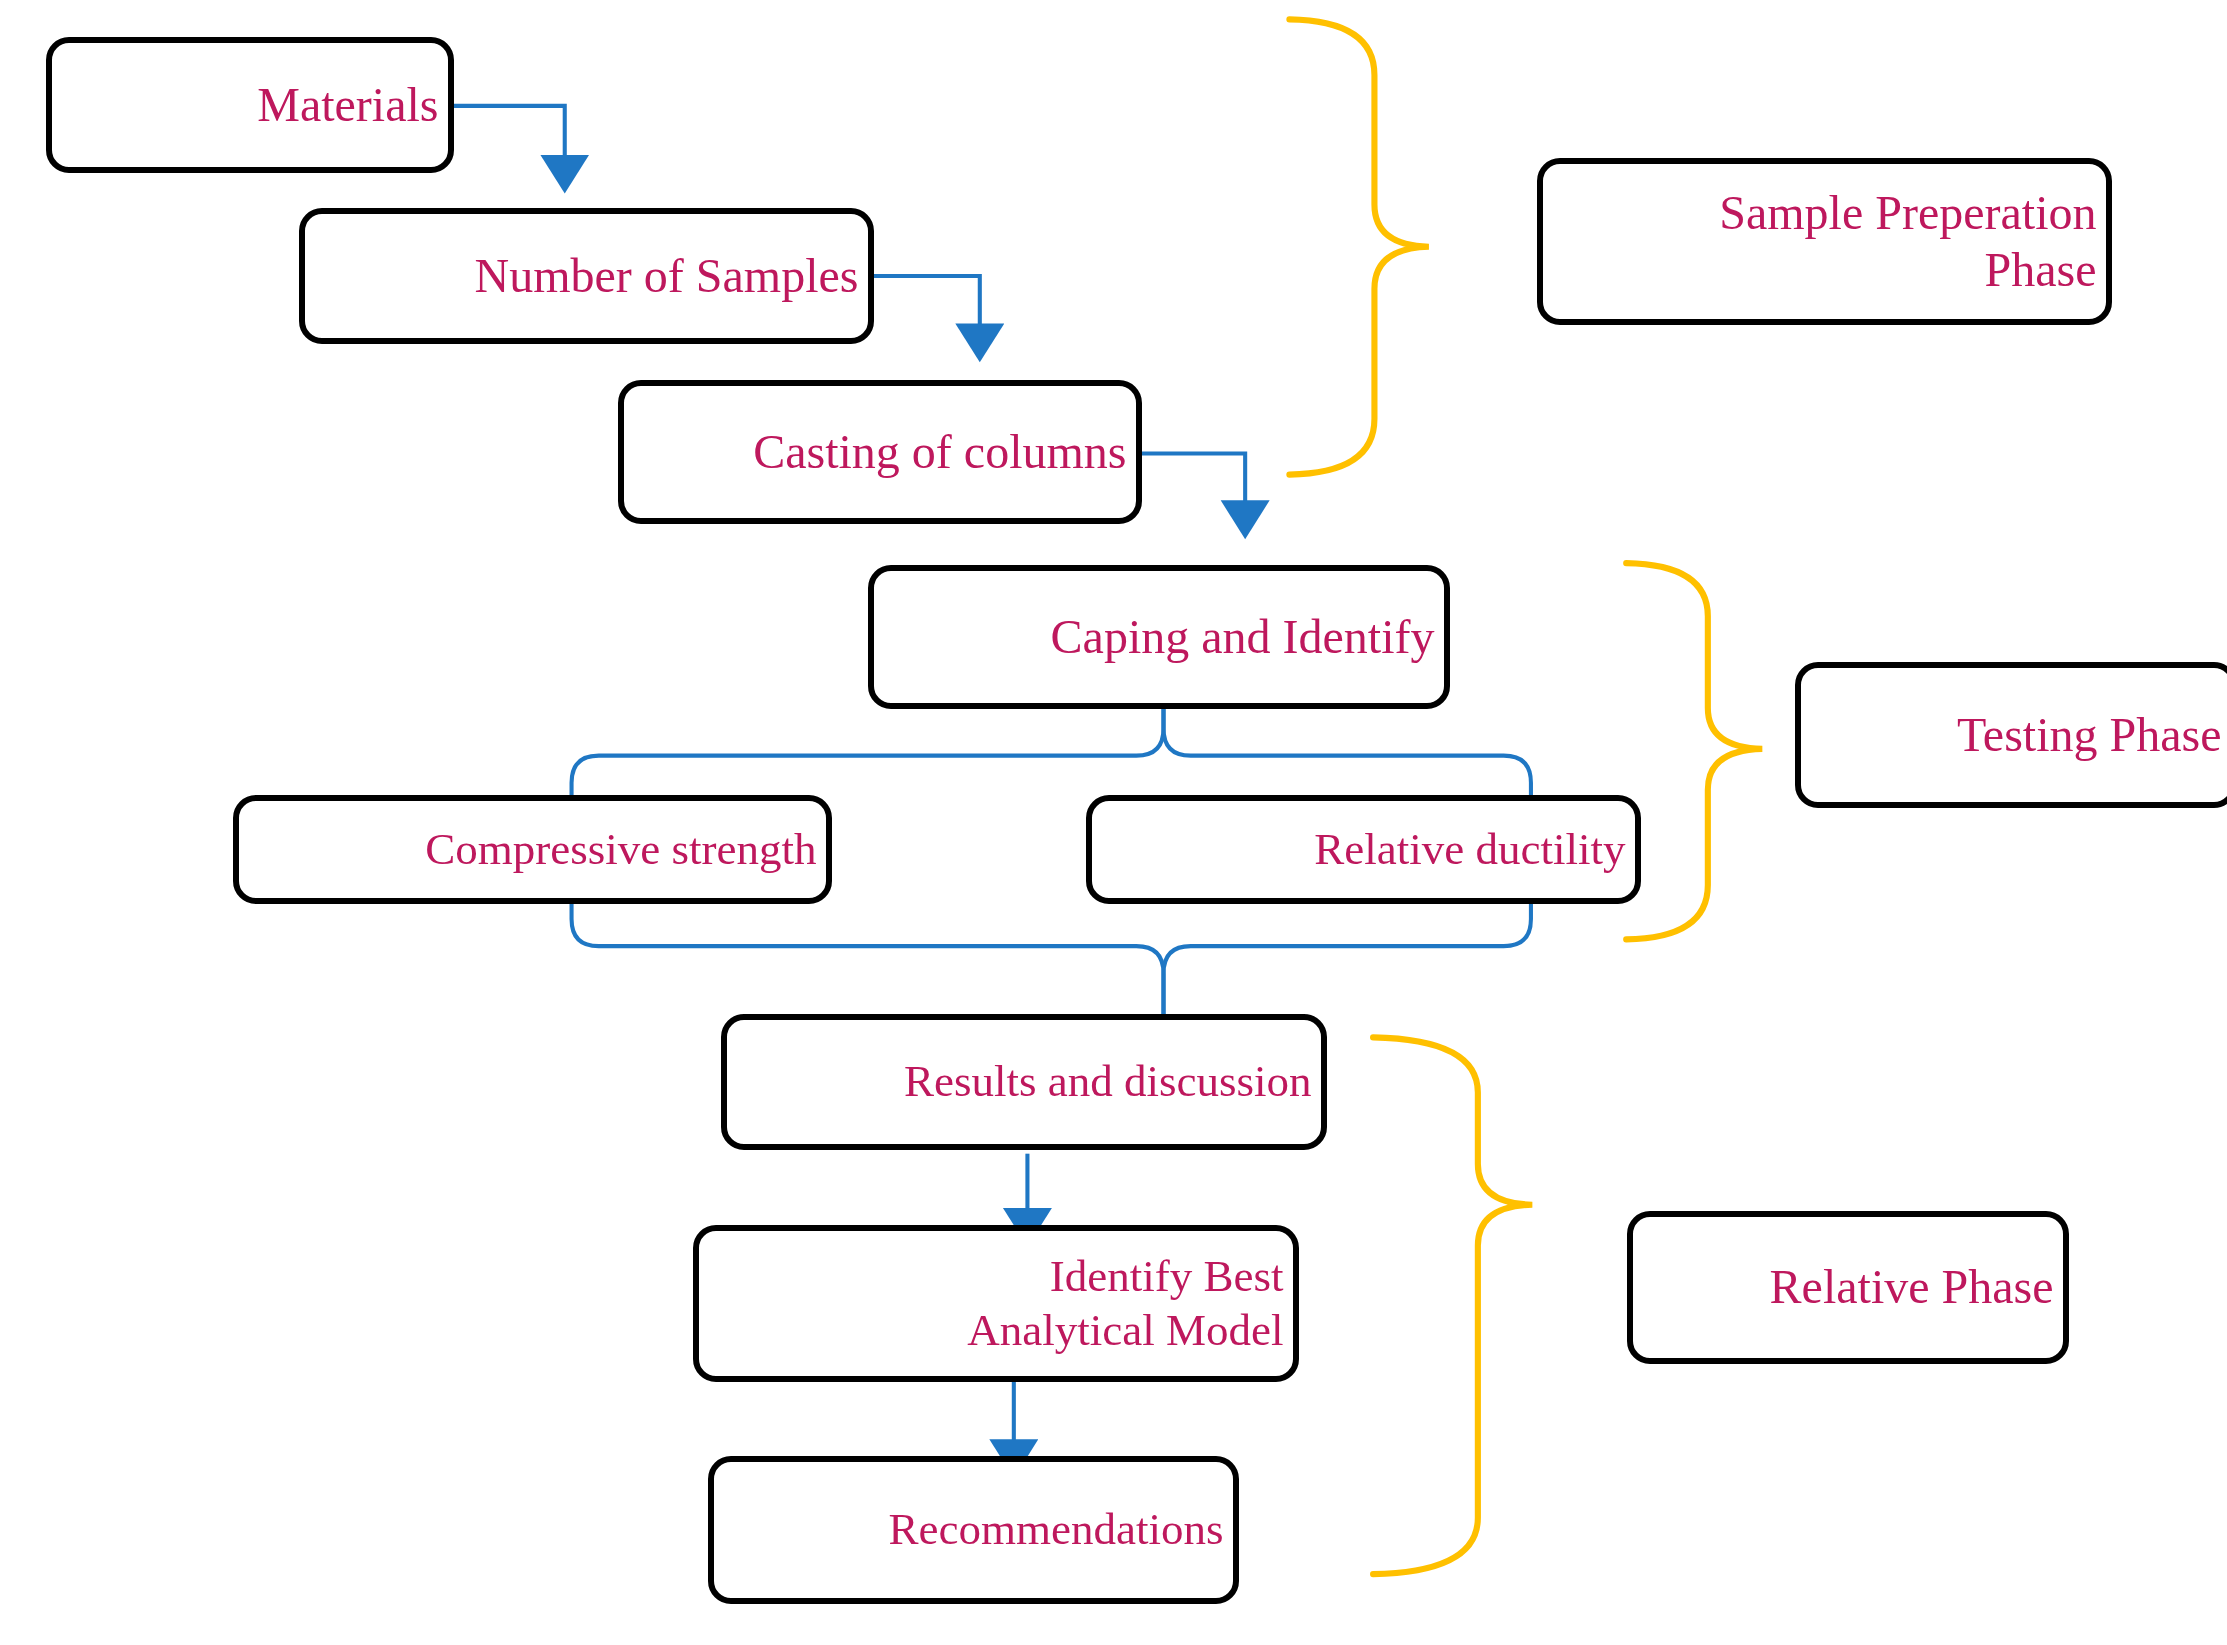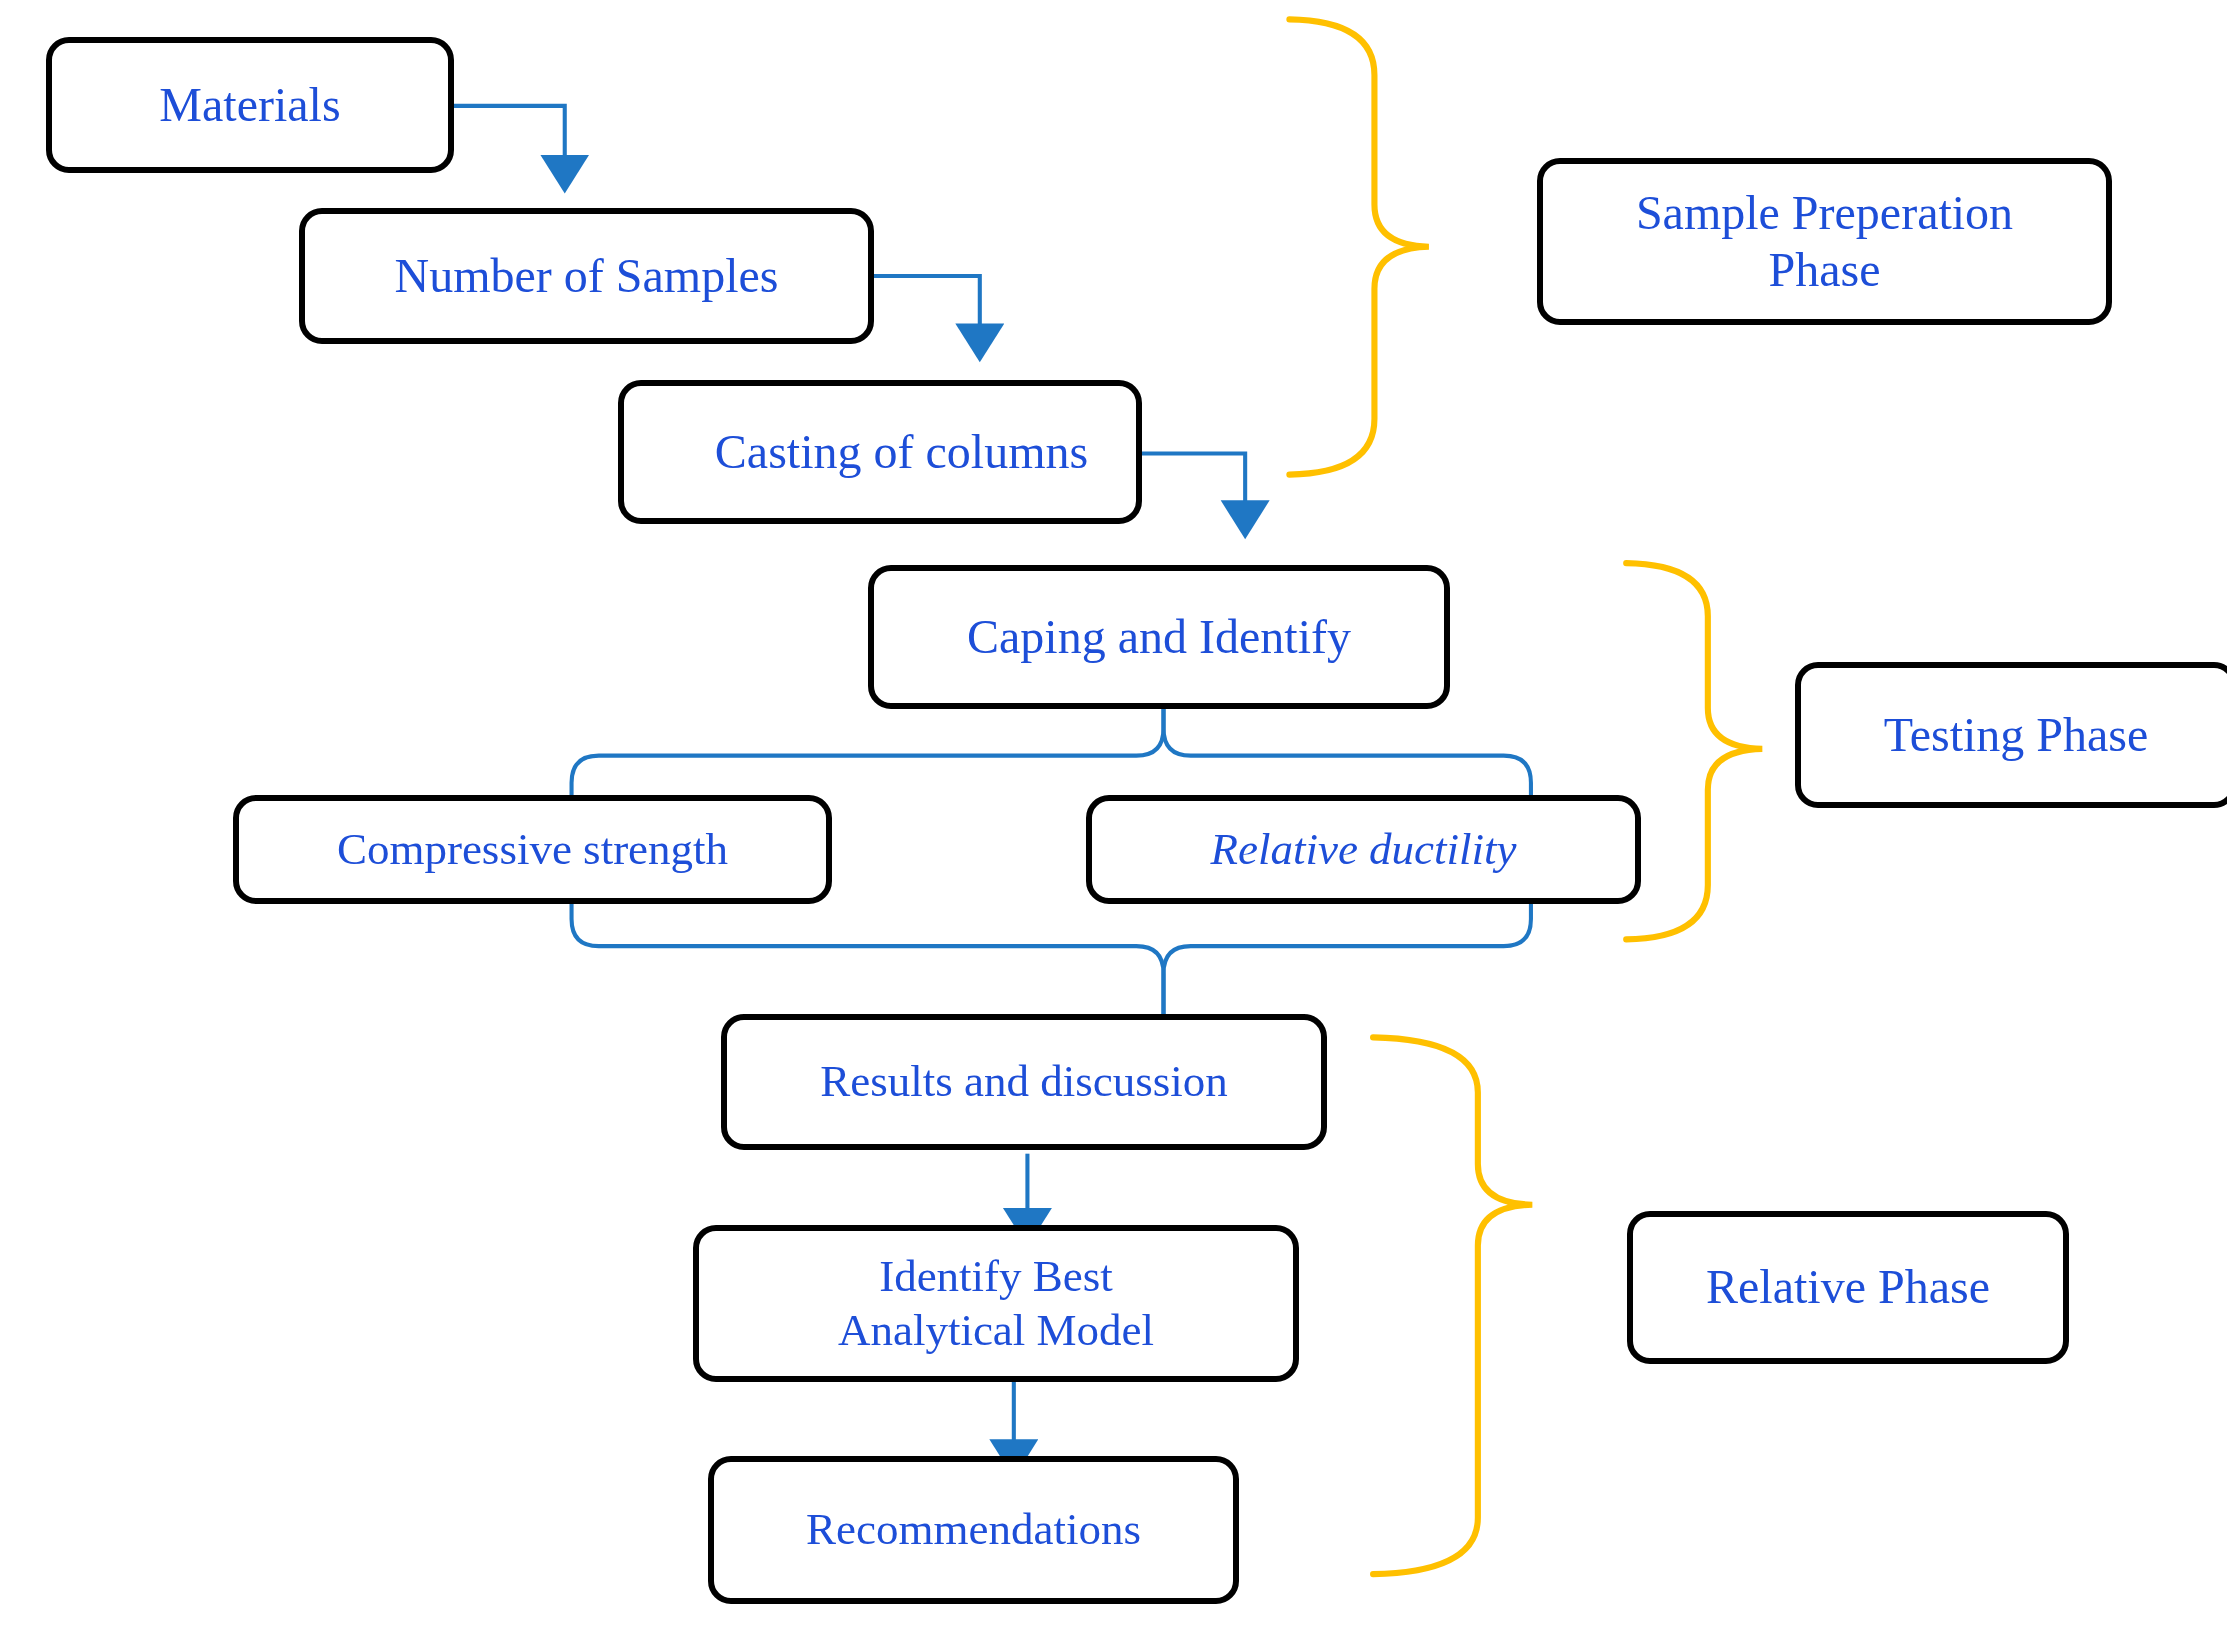--- a/index.html
+++ b/index.html
@@ -27,22 +27,22 @@
   }
   .node {
     position: absolute;
     box-sizing: border-box;
     background: #ffffff;
     border: 6.1px solid #000000;
     border-radius: 23px;
     display: flex;
     align-items: center;
     justify-content: center;
-    text-align: center;
-    color: #1d4ed8;
+    text-align: right;
+    color: #be185d;
     line-height: 1.18;
     z-index: 3;
   }
   .node .label {
     display: block;
     width: 100%;
     padding: 0 9.5px;
     box-sizing: border-box;
     white-space: pre-line;
   }
@@ -124,21 +124,21 @@
   </div>
 
   <div class="node fs-big" style="left:868px; top:565px; width:582px; height:144px;">
     <span class="label">Caping and Identify</span>
   </div>
 
   <div class="node fs-med" style="left:233px; top:795px; width:599px; height:109px;">
     <span class="label">Compressive strength</span>
   </div>
 
-  <div class="node fs-med" style="left:1086px; top:795px; width:555px; height:109px;font-style:italic;">
+  <div class="node fs-med" style="left:1086px; top:795px; width:555px; height:109px;">
     <span class="label">Relative ductility</span>
   </div>
 
   <div class="node fs-med" style="left:721px; top:1014px; width:606px; height:136px;">
     <span class="label">Results and discussion</span>
   </div>
 
   <div class="node fs-med" style="left:693px; top:1225px; width:606px; height:157px;">
     <span class="label">Identify Best
 Analytical Model</span>

